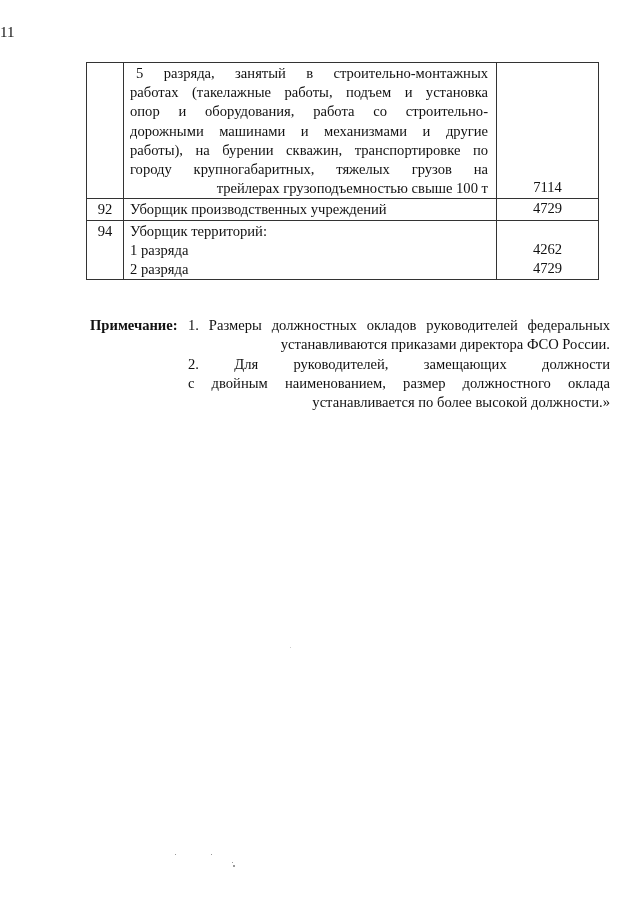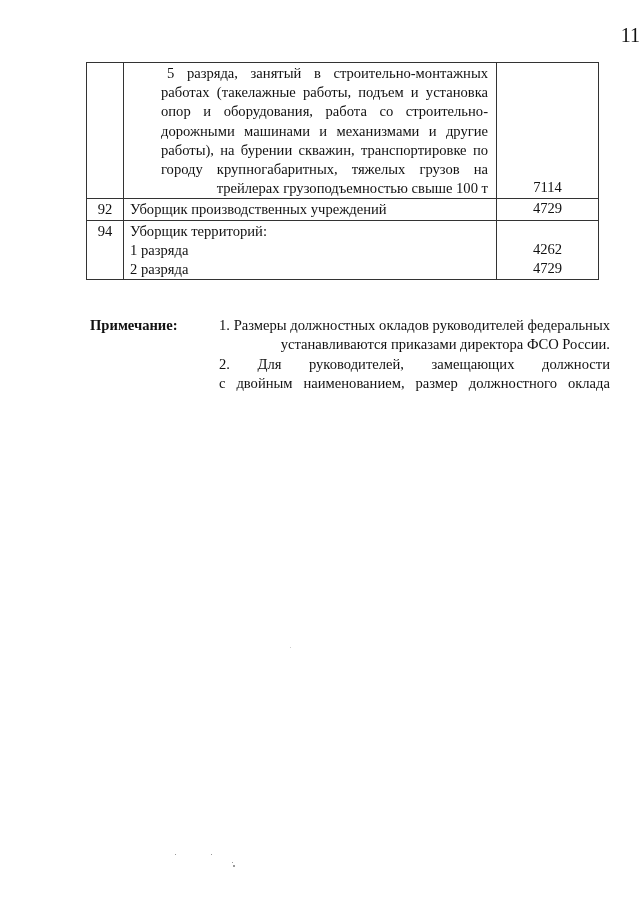--- a/index.html
+++ b/index.html
@@ -2,22 +2,22 @@
 <html><head>
 <meta charset="utf-8">
 <style>
   html, body { margin: 0; padding: 0; background: #ffffff; }
   body {
     width: 640px; height: 905px; position: relative; overflow: hidden;
     font-family: "Liberation Serif", "DejaVu Serif", serif;
     color: #111; font-size: 14.6px;
   }
   .page-number {
-    position: absolute; top: 24px; left: 0; width: 640px; text-align: right;
-    font-size: 20px;
+    position: absolute; top: 24px; left: 0; width: 640px; text-align: left;
+    font-size: 15px;
   }
   table.salary {
     position: absolute; top: 62px; left: 86px; width: 498px;
     border-collapse: collapse; table-layout: fixed;
   }
   table.salary td {
     border: 1px solid #333; vertical-align: top; padding: 0;
     line-height: 19.2px;
   }
   td.num { width: 36px; text-align: center; padding-top: 1px !important; }
@@ -29,21 +29,21 @@
   .note {
     position: absolute; top: 316px; left: 90px; width: 520px;
     line-height: 19.3px;
   }
   .note-label {
     position: absolute; left: 0; top: 0; font-weight: bold;
   }
   .note-body {
     margin-left: 98px; width: 422px;
   }
-  .jline { display: block; text-align: justify; text-align-last: justify; margin-left: 31px; }
+  .jline { display: block; text-align: justify; text-align-last: justify; }
   .lline { display: block; text-align: right; }
   .specks { position: absolute; left: 0; top: 0; width: 640px; height: 905px; pointer-events: none; }
   .speck { position: absolute; width: 1px; height: 1px; background: #999; }
 </style>
 </head>
 <body>
 
 <div class="page-number">11</div>
 
 <table class="salary">
@@ -85,20 +85,21 @@
 <div class="note">
   <span class="note-label">Примечание:</span>
   <div class="note-body">
     <div>
       <span class="jline">1. Размеры должностных окладов руководителей федеральных</span>
       <span class="lline">устанавливаются приказами директора ФСО России.</span>
     </div>
     <div>
       <span class="jline">2. Для руководителей, замещающих должности</span>
       <span class="jline">с двойным наименованием, размер должностного оклада</span>
+      <span class="lline">устанавливается по более высокой должности.»</span>
     </div>
   </div>
 </div>
 
 <div class="specks">
   <div class="speck" style="left:175px;top:854px;"></div>
   <div class="speck" style="left:211px;top:854px;"></div>
   <div class="speck" style="left:232px;top:862px;"></div>
   <div class="speck" style="left:233px;top:865px;width:2px;height:2px;"></div>
   <div class="speck" style="left:290px;top:647px;background:#ccc;"></div>

